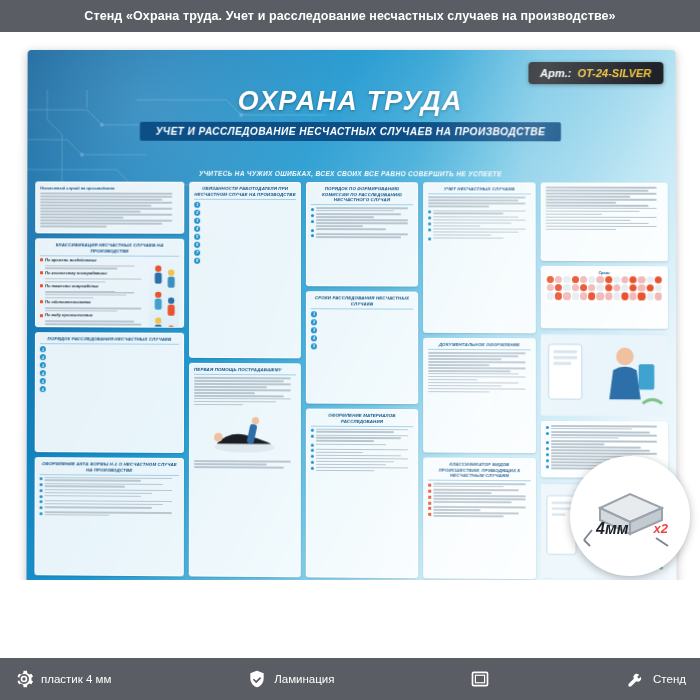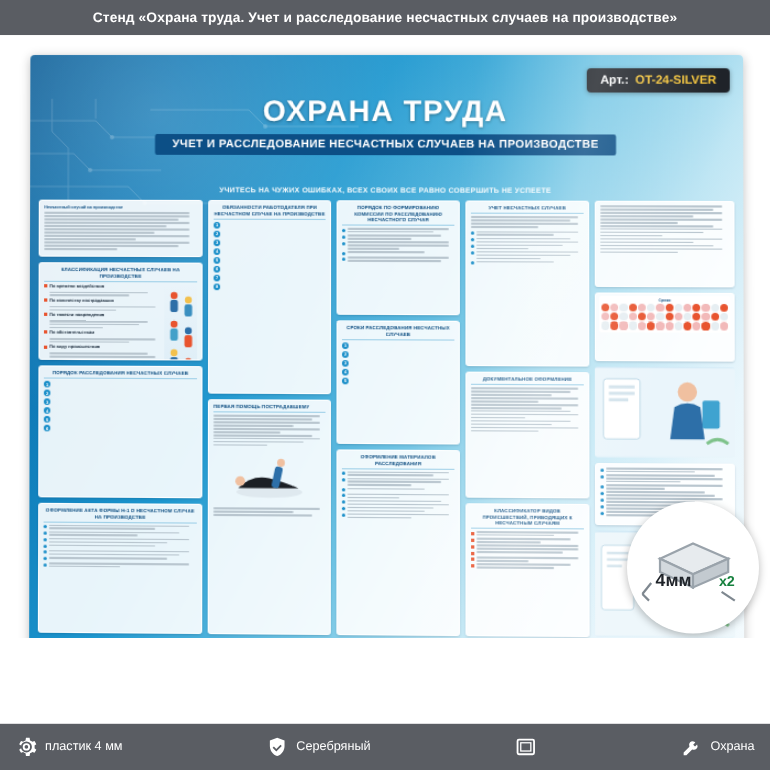--- a/index.html
+++ b/index.html
@@ -22,20 +22,21 @@
     font-size: 12.5px; font-weight: bold; letter-spacing: .1px;
     white-space: nowrap;
   }
 
   
   .stage {
     position: relative;
     width: 700px; height: 548px;
     background: #ffffff;
     overflow: hidden;
+    font-style: italic;
   }
   .poster {
     position: absolute;
     left: 26px; top: 18px;
     width: 648px; height: 542px;
     border-radius: 4px;
     background:
       radial-gradient(ellipse at 18% 10%, rgba(255,255,255,.22), rgba(255,255,255,0) 42%),
       linear-gradient(118deg, #0a5c96 0%, #0d77b5 16%, #1d97cf 36%, #6fc4e4 56%, #bfe6f4 72%, #e9f6fc 86%, #f4fbfe 100%);
     box-shadow: 0 2px 10px rgba(0,0,0,.25);
@@ -181,21 +182,21 @@
     box-shadow: 0 2px 8px rgba(0,0,0,.28);
     display: flex; align-items: center; justify-content: center;
     overflow: hidden;
   }
   .sample .mm {
     position: absolute; left: 26px; bottom: 38px;
     font-size: 16px; font-weight: bold; color: #20242a;
   }
   .sample .x2 {
     position: absolute; right: 22px; bottom: 40px;
-    font-size: 13px; font-weight: bold; color: #15803d;
+    font-size: 13px; font-weight: bold; color: #ef4444;
   }
 
   
   .featbar {
     position: absolute; left: 0; bottom: 0;
     width: 700px; height: 42px;
     background: #5a5d63;
     display: flex; align-items: center; justify-content: space-between;
     padding: 0 14px;
     color: #ffffff;
@@ -907,29 +908,29 @@
     </svg>
     <span>пластик 4 мм</span>
   </div>
 
 
   <div class="feat">
     <svg width="20" height="20" viewBox="0 0 24 24">
       <path fill="#ffffff" d="M12 2 4 5v6c0 5 3.4 9.7 8 11 4.6-1.3 8-6 8-11V5l-8-3z"></path>
       <path fill="#5a5d63" d="M11 14.2 8.4 11.6 7 13l4 4 6-6-1.4-1.4z"></path>
     </svg>
-    <span>Серебряный</span>
+    <span>Ламинация</span>
   </div>
 
   <div class="feat">
     <svg width="20" height="20" viewBox="0 0 24 24">
       <rect x="3" y="4" width="18" height="16" rx="1.5" fill="none" stroke="#ffffff" stroke-width="2"></rect>
       <rect x="6.5" y="7.5" width="11" height="9" fill="none" stroke="#ffffff" stroke-width="1.4"></rect>
     </svg>
   </div>
 
   <div class="feat">
     <svg width="20" height="20" viewBox="0 0 24 24">
       <path fill="#ffffff" d="M14.7 6.3a4 4 0 0 0-5.4 5.4L3 18v3h3l6.3-6.3a4 4 0 0 0 5.4-5.4l-2.3 2.3-2-2 2.3-2.3z"></path>
     </svg>
-    <span>Охрана</span>
+    <span>Стенд</span>
   </div>
 </div>
 
 </body></html>

